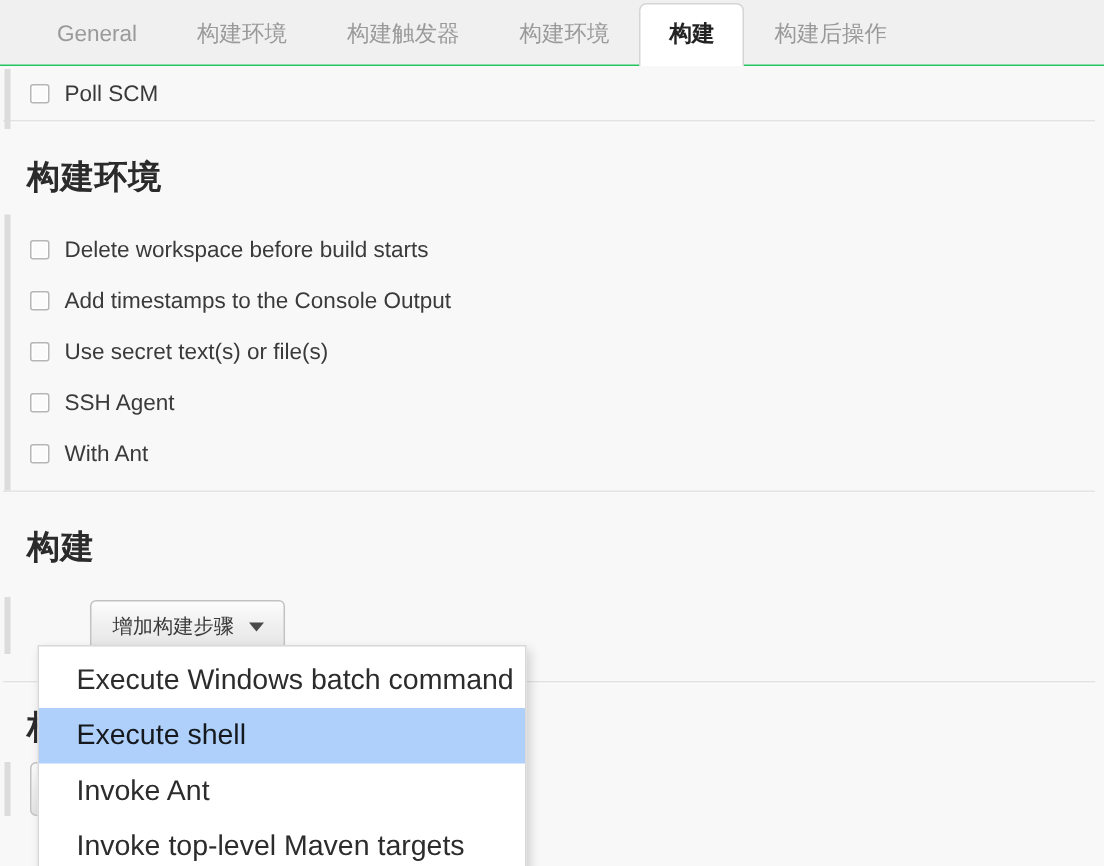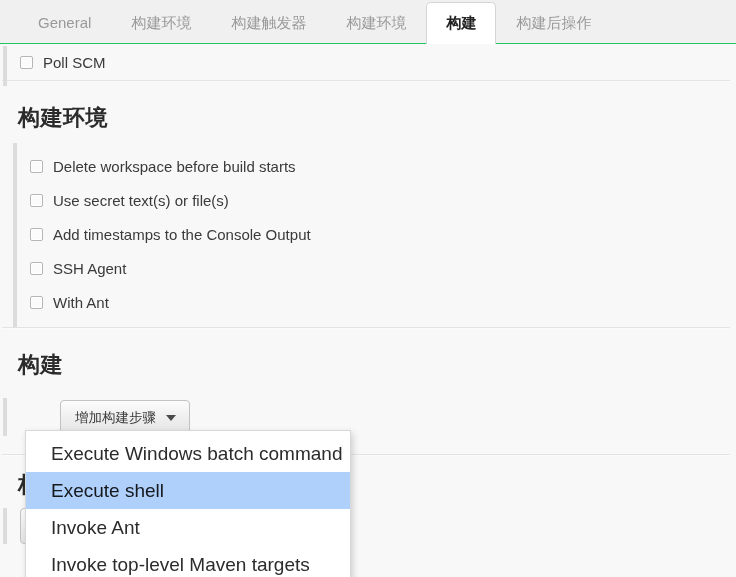--- a/index.html
+++ b/index.html
@@ -112,21 +112,21 @@
   }
 
   .section-title {
     font-size: 22px;
     font-weight: bold;
     color: #2b2b2b;
     padding: 21px 0 10px 18px;
     letter-spacing: 0.5px;
   }
 
-  .chk-group { padding-top: 6px; padding-bottom: 8px; position: relative; margin-left: 10px; }
+  .chk-group { padding-top: 6px; padding-bottom: 8px; position: relative; }
   .chk-group .rail { left: 3px; width: 4px; top: 0; bottom: 0; }
   .chk-row { height: 34px; }
 
   
   .btn-wrap {
     position: relative;
     padding: 10px 0 0 20px;
   }
   .btn-wrap .rail { left: 3px; width: 4px; top: 8px; height: 38px; bottom:auto; }
   .btn {
@@ -223,26 +223,26 @@
   <div class="chk-group">
     <div class="rail"></div>
 
     <div class="row chk-row">
       <span class="chk"></span>
       <span class="chk-label">Delete workspace before build starts</span>
     </div>
 
     <div class="row chk-row">
       <span class="chk"></span>
+      <span class="chk-label">Add timestamps to the Console Output</span>
+    </div>
+
+    <div class="row chk-row">
+      <span class="chk"></span>
       <span class="chk-label">Use secret text(s) or file(s)</span>
-    </div>
-
-    <div class="row chk-row">
-      <span class="chk"></span>
-      <span class="chk-label">Add timestamps to the Console Output</span>
     </div>
 
     <div class="row chk-row">
       <span class="chk"></span>
       <span class="chk-label">SSH Agent</span>
     </div>
 
     <div class="row chk-row">
       <span class="chk"></span>
       <span class="chk-label">With Ant</span>

